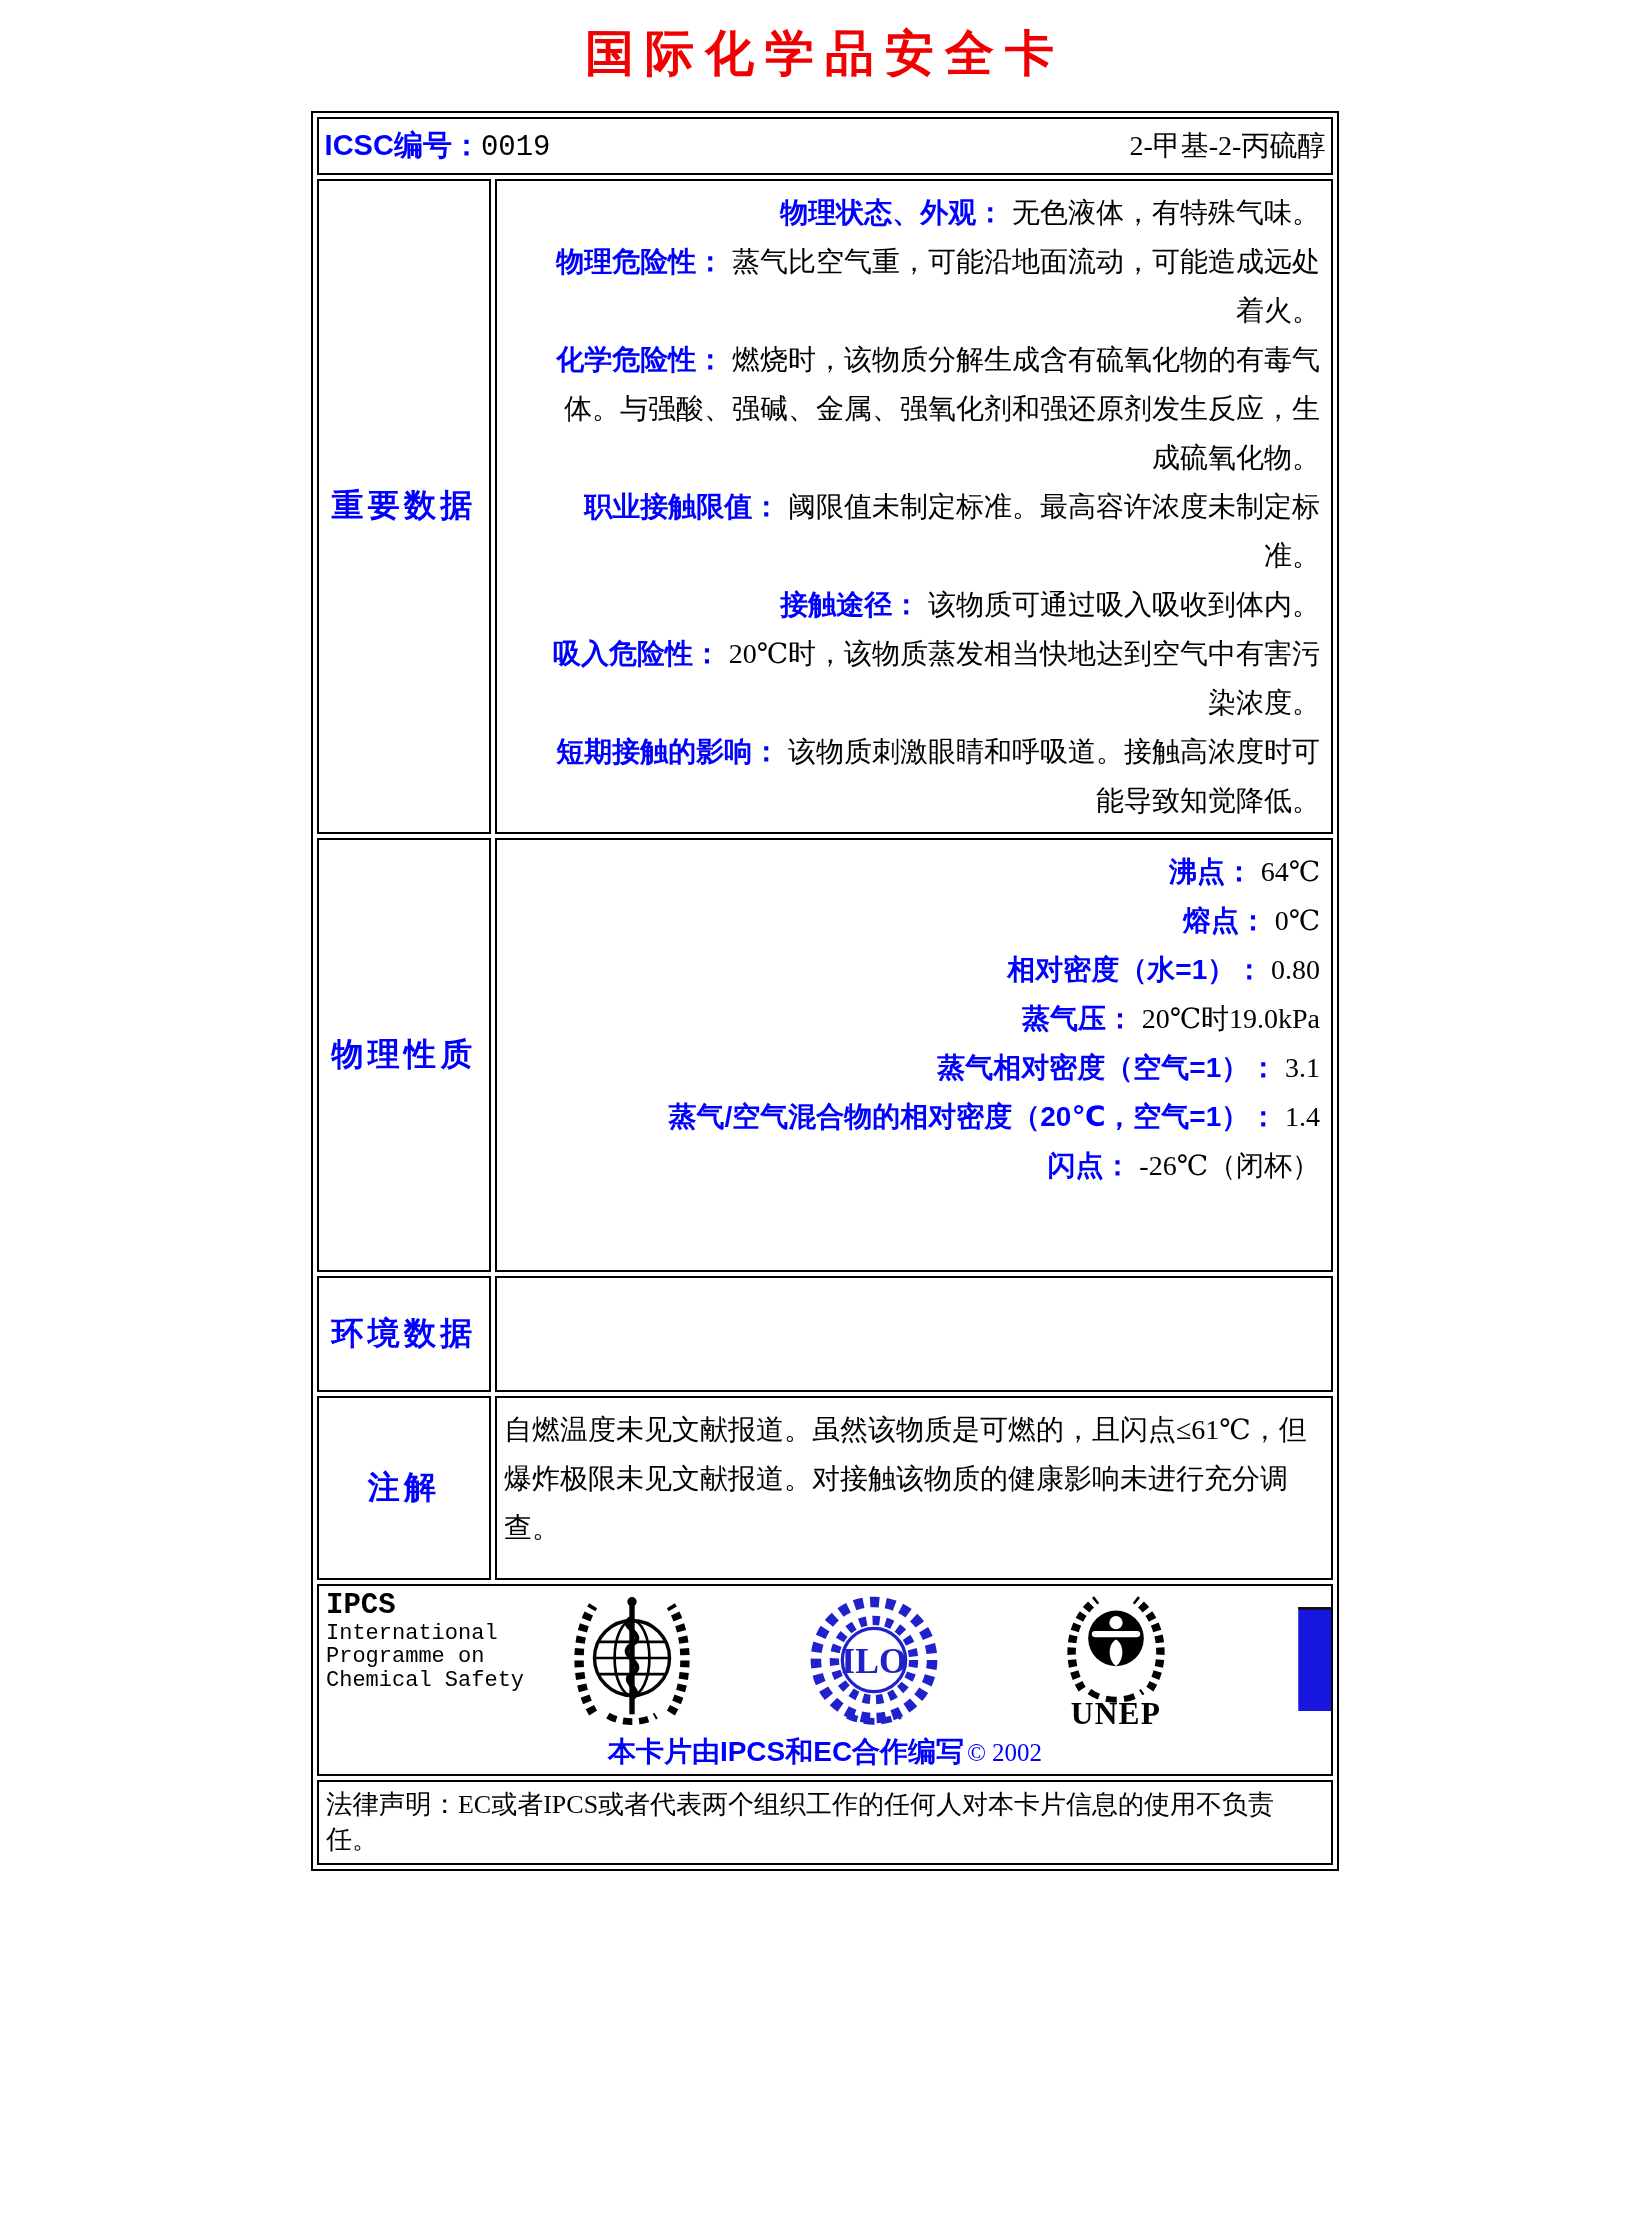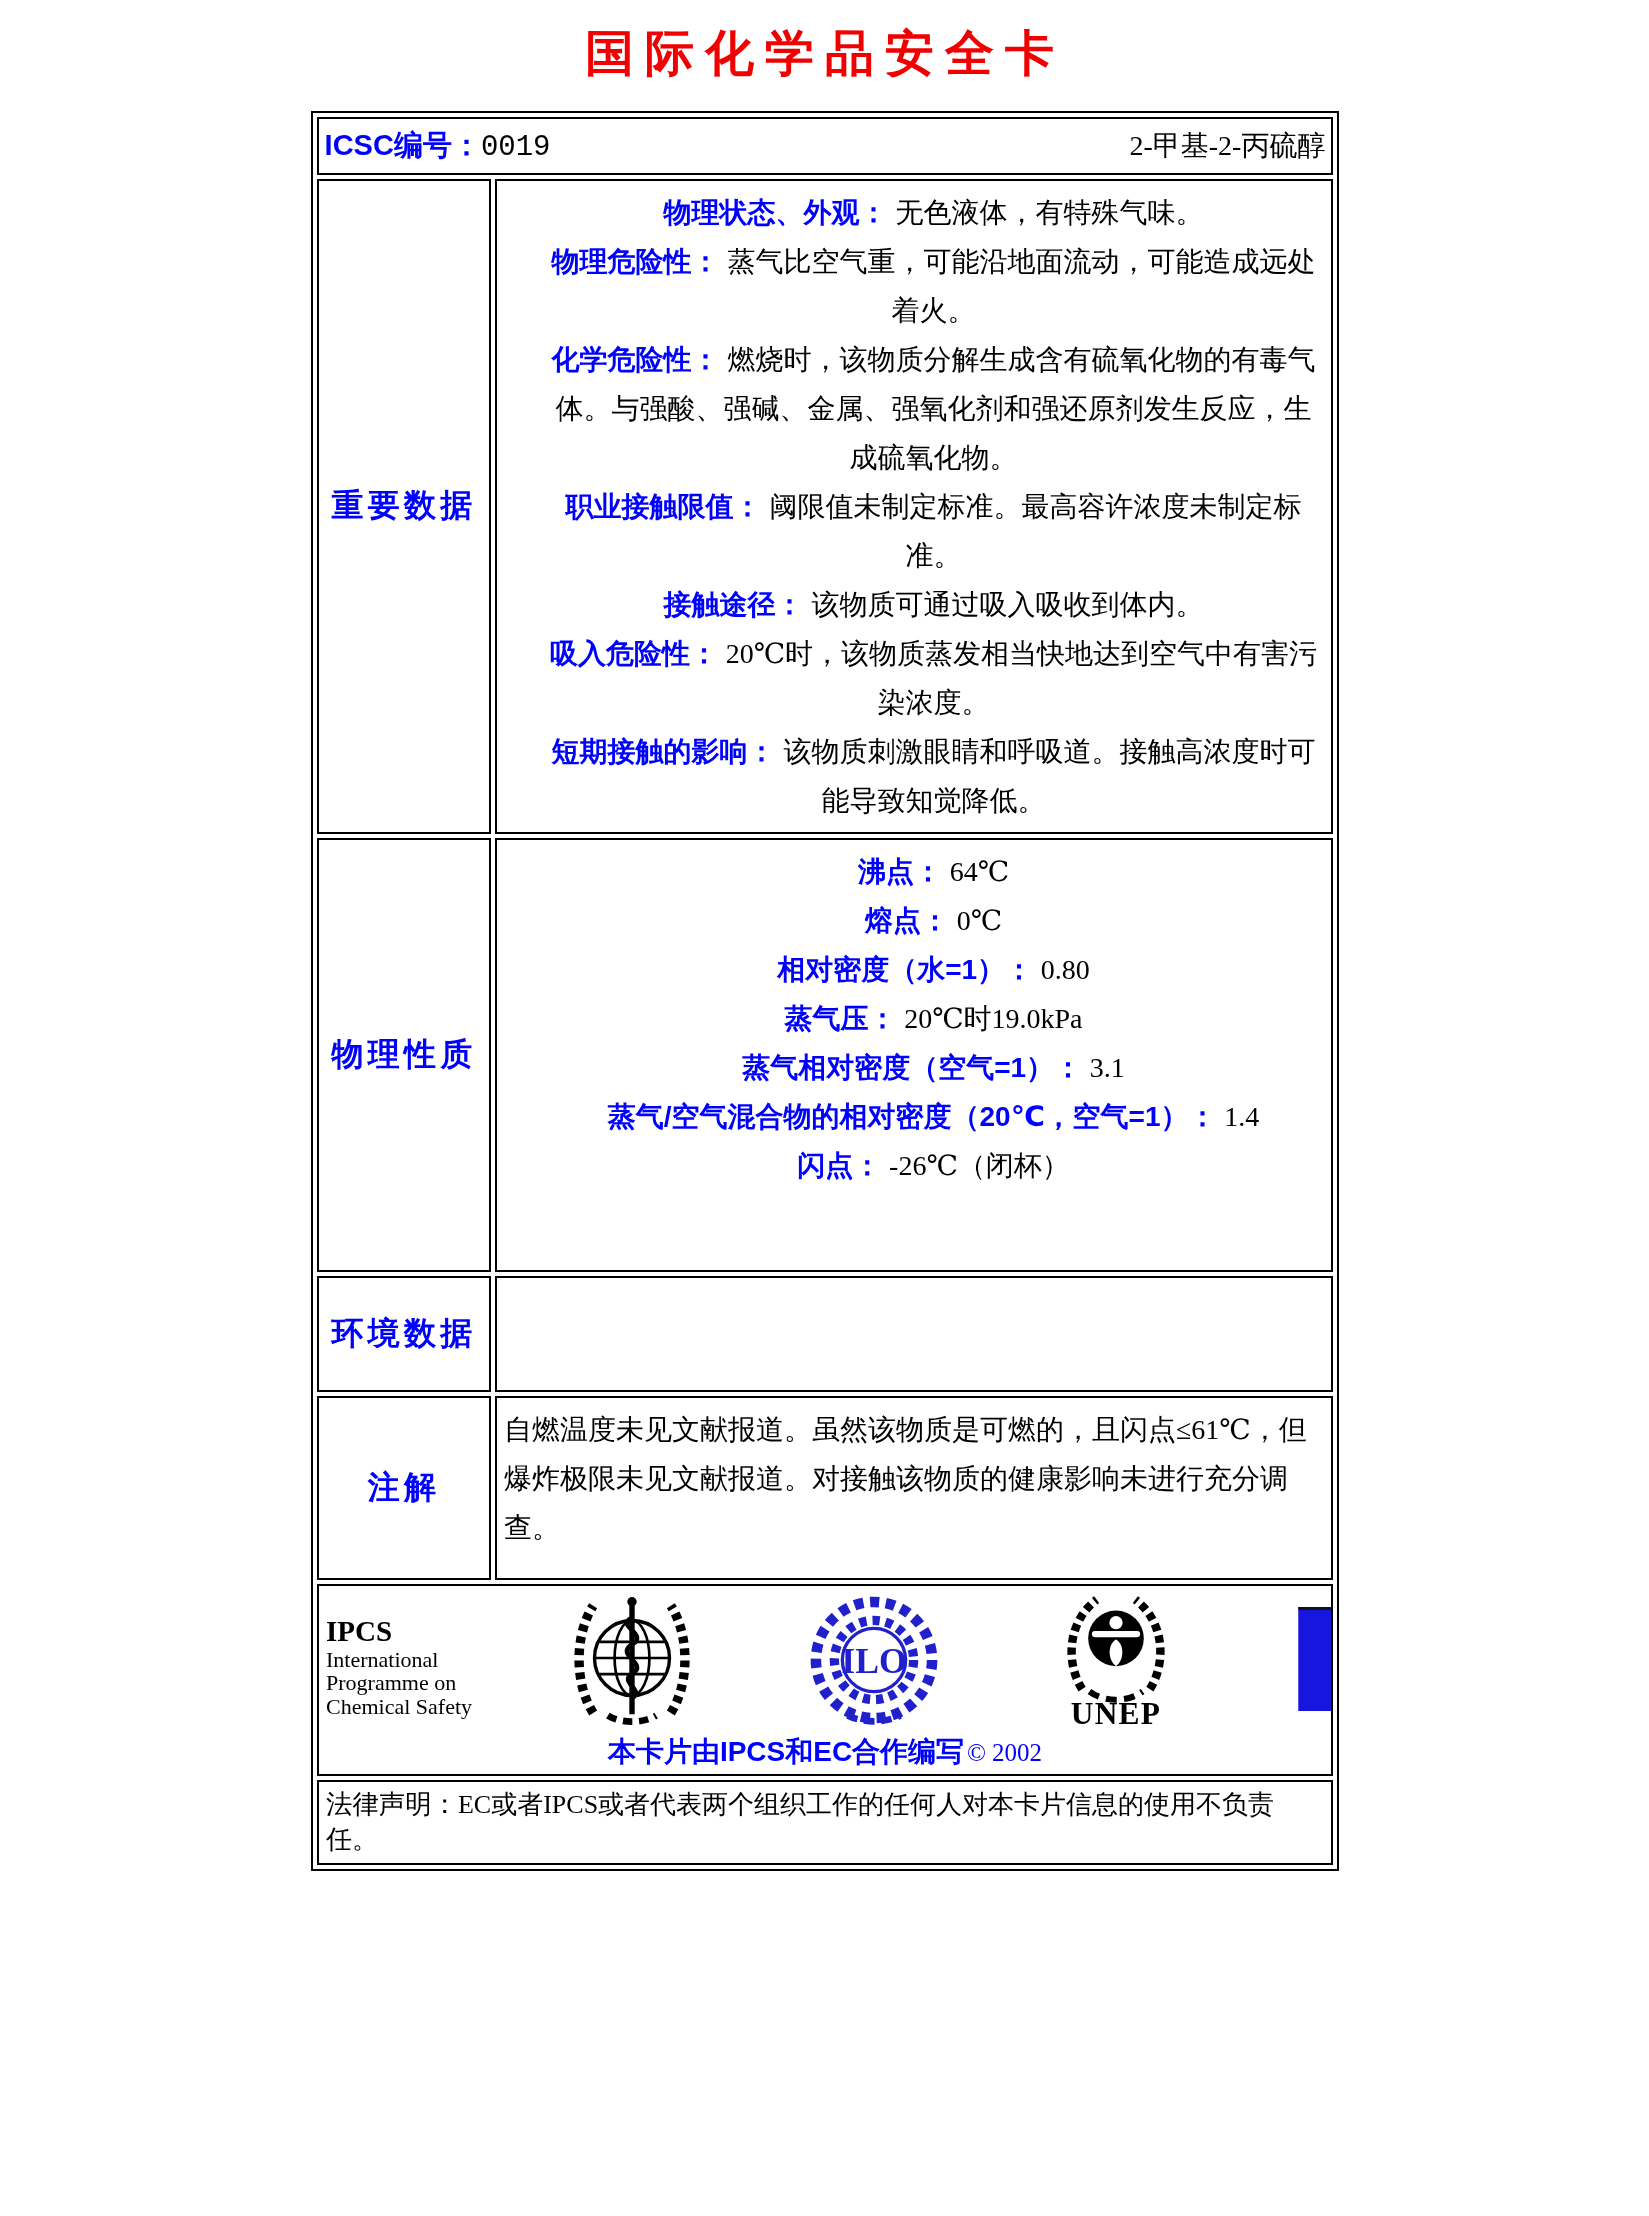--- a/index.html
+++ b/index.html
@@ -48,32 +48,32 @@
     font-weight:bold;
     font-size:32px;
     letter-spacing:4.2px;
     color:#0000ff;
   }
   .content-cell{
     padding:7px 11px 7px 7px;
     font-size:28px;
     line-height:49px;
   }
-  .kv-line{text-align:center;margin-left:43px;}
+  .kv-line{text-align:right;margin-left:43px;}
   .kv-key{
     font-family:"Liberation Sans","DejaVu Sans",sans-serif;
     font-weight:bold;color:#0000ff;
   }
   .kv-key::after{content:"\00a0";}
   .para{font-size:28px;line-height:49px;}
 
   .addl-cell{vertical-align:middle;padding:2.8px 7px;font-size:28px;line-height:1.2;}
 
   .logos-cell{position:relative;height:186px;}
-  .ipcs-block{position:absolute;left:7px;top:29px;font-family:Liberation Serif, serif;color:#000;}
+  .ipcs-block{position:absolute;left:7px;top:3px;font-family:Liberation Mono, monospace;color:#000;}
   .ipcs-acronym{font-weight:bold;font-size:29px;line-height:33px;}
   .ipcs-line{font-size:22px;line-height:23.6px;}
   .logo{position:absolute;}
   .logo-who{left:245px;top:5.6px;}
   .logo-ilo{left:487px;top:8.3px;}
   .logo-unep{left:736px;top:4.2px;}
   .logo-eu{left:979px;top:21px;}
   .logos-caption{
     position:absolute;left:0;right:0;top:147px;text-align:center;color:#0000ff;
   }

